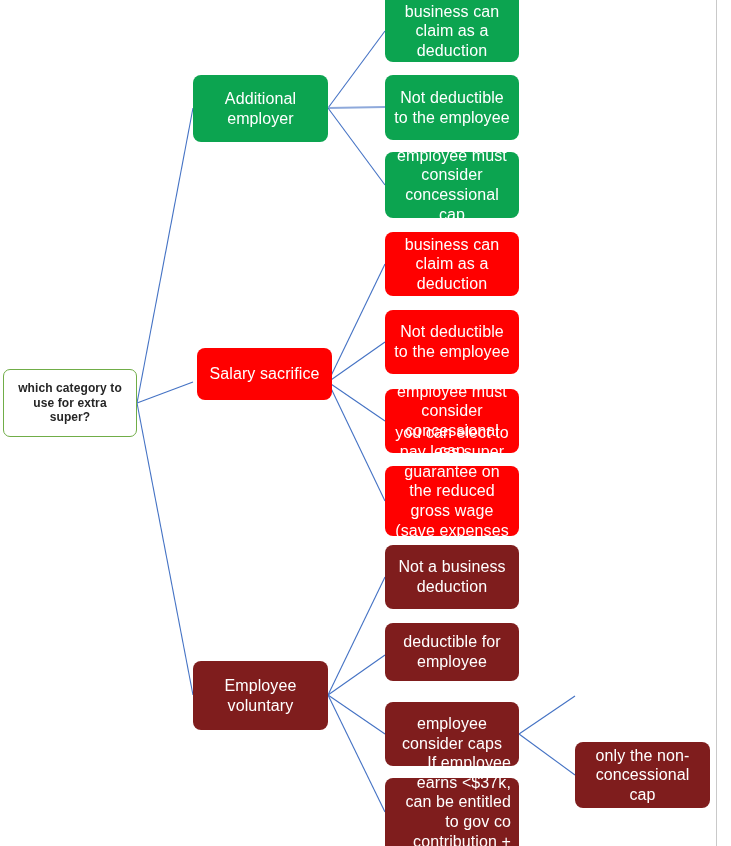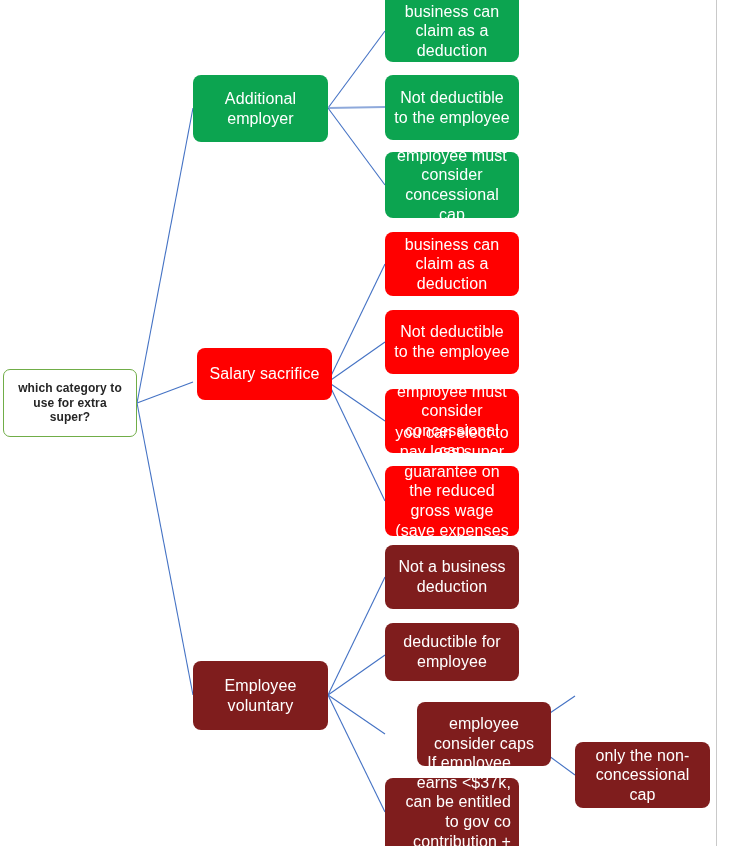--- a/index.html
+++ b/index.html
@@ -140,21 +140,21 @@
   </div>
 
   <div class="node blue" style="left:385px; top:545px; width:134px; height:64px;">
     <span class="label">Not a business deduction</span>
   </div>
 
   <div class="node blue" style="left:385px; top:623px; width:134px; height:58px;">
     <span class="label">deductible for employee</span>
   </div>
 
-  <div class="node blue" style="left:385px; top:702px; width:134px; height:64px;margin-left:32px;">
+  <div class="node blue" style="left:385px; top:702px; width:134px; height:64px;">
     <span class="label">employee consider caps</span>
   </div>
 
   <div class="node blue" style="left:385px; top:778px; width:134px; height:68px; border-radius:8px 8px 0 0;text-align:right;">
     <span class="label">If employee earns &lt;$37k, can be entitled to gov co contribution + LISC</span>
   </div>
 
 
   <div class="node blue" style="left:575px; top:742px; width:135px; height:66px;">
     <span class="label">only the non-concessional cap</span>

